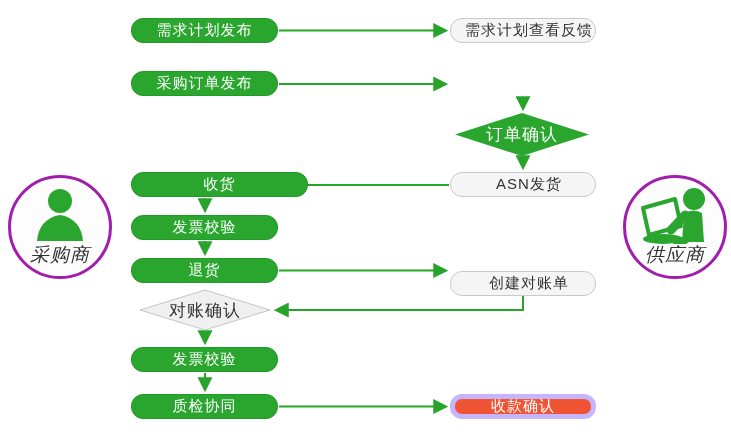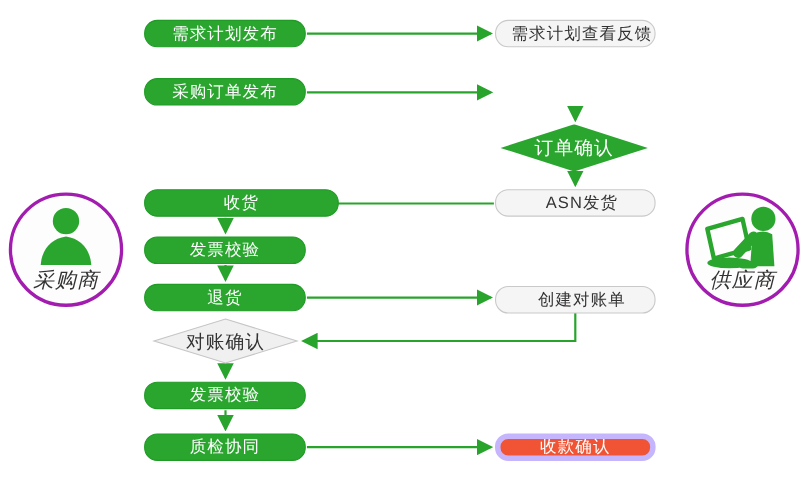--- a/index.html
+++ b/index.html
@@ -87,21 +87,21 @@
 
   <div class="diamond gray-d" style="left:138px;top:289px;width:134px;height:42px">
     <svg width="134" height="42" viewBox="0 0 134 42">
       <polygon points="67,1 132,21 67,41 2,21" fill="#f0f0f0" stroke="#c5c5c5" stroke-width="1"></polygon>
     </svg>
     <span class="dlabel">对账确认</span>
   </div>
 
   <div class="node white" style="left:450px;top:18px;width:146px">需求计划查看反馈</div>
   <div class="node white" style="left:450px;top:172px;width:146px">ASN发货</div>
-  <div class="node white" style="left:450px;top:260px;width:146px">创建对账单</div>
+  <div class="node white" style="left:450px;top:271px;width:146px">创建对账单</div>
   <div class="node red" style="left:450px;top:394px;width:146px">收款确认</div>
 
   <div class="diamond green-d" style="left:455px;top:113px;width:134px;height:43px">
     <svg width="134" height="43" viewBox="0 0 134 43">
       <polygon points="67,0 134,21.5 67,43 0,21.5" fill="#2aa62f"></polygon>
     </svg>
     <span class="dlabel">订单确认</span>
   </div>
 
 </div>

